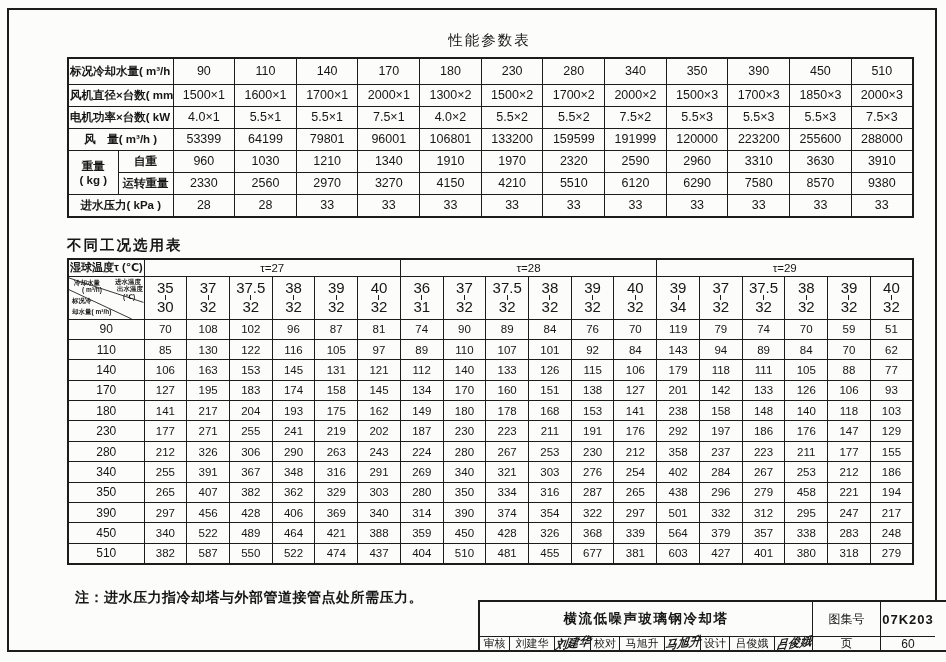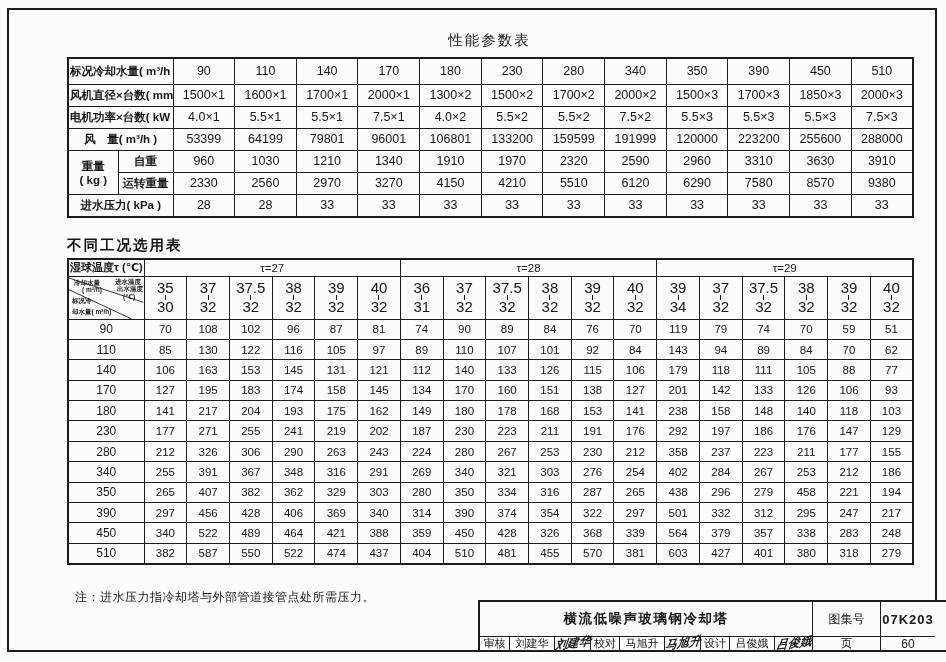--- a/index.html
+++ b/index.html
@@ -29,21 +29,21 @@
   .temp-in,.temp-out{display:block;line-height:12px;font-size:15px}
   .tbar{width:1px;height:5px;background:#1c1c1c;margin:1px auto}
 
   .corner{position:relative;padding:0}
   .corner svg{position:absolute;left:0;top:0;width:100%;height:100%}
   .cr{position:absolute;font-size:6.5px;line-height:7px;white-space:nowrap;font-weight:bold}
   .cr.m1{left:5px;top:2px}   .cr.m2{left:13px;top:9.5px}
   .cr.p1{left:46px;top:1px}  .cr.p2{left:48px;top:8.5px} .cr.p3{left:54px;top:16.5px}
   .cr.b1{left:3px;top:20.5px}.cr.b2{left:3px;top:31.5px}
 
-  .note{position:absolute;left:75px;top:589px;font-size:12px;font-weight:normal;letter-spacing:.5px}
+  .note{position:absolute;left:75px;top:589px;font-size:14px;font-weight:bold;letter-spacing:.5px}
 
   .title-block{position:absolute;left:478px;top:600px;width:546px;height:52px;
                border:2px solid #1c1c1c;display:grid;
                grid-template-columns:333px 68px 54px;grid-template-rows:35px 13px;background:#fcfcfa}
   .tbc{display:flex;align-items:center;justify-content:center;overflow:visible}
   .tb-title{grid-area:1/1;border-right:1px solid #1c1c1c;border-bottom:1px solid #1c1c1c;
             flex-direction:column;font-weight:bold;font-size:13.5px;line-height:16.5px;letter-spacing:1.5px}
   .tb-atlas-label{grid-area:1/2;border-right:1px solid #1c1c1c;border-bottom:1px solid #1c1c1c;font-size:12px}
   .tb-atlas-no{grid-area:1/3;border-bottom:1px solid #1c1c1c;font-weight:bold;font-size:13px;letter-spacing:1px}
   .tb-roles{grid-area:2/1;border-right:1px solid #1c1c1c;display:grid;
@@ -564,21 +564,21 @@
           <td>382</td>
           <td>587</td>
           <td>550</td>
           <td>522</td>
           <td>474</td>
           <td>437</td>
           <td>404</td>
           <td>510</td>
           <td>481</td>
           <td>455</td>
-          <td>570</td>
+          <td>677</td>
           <td>381</td>
           <td>603</td>
           <td>427</td>
           <td>401</td>
           <td>380</td>
           <td>318</td>
           <td>279</td>
         </tr>
       </tbody>
   </table>

